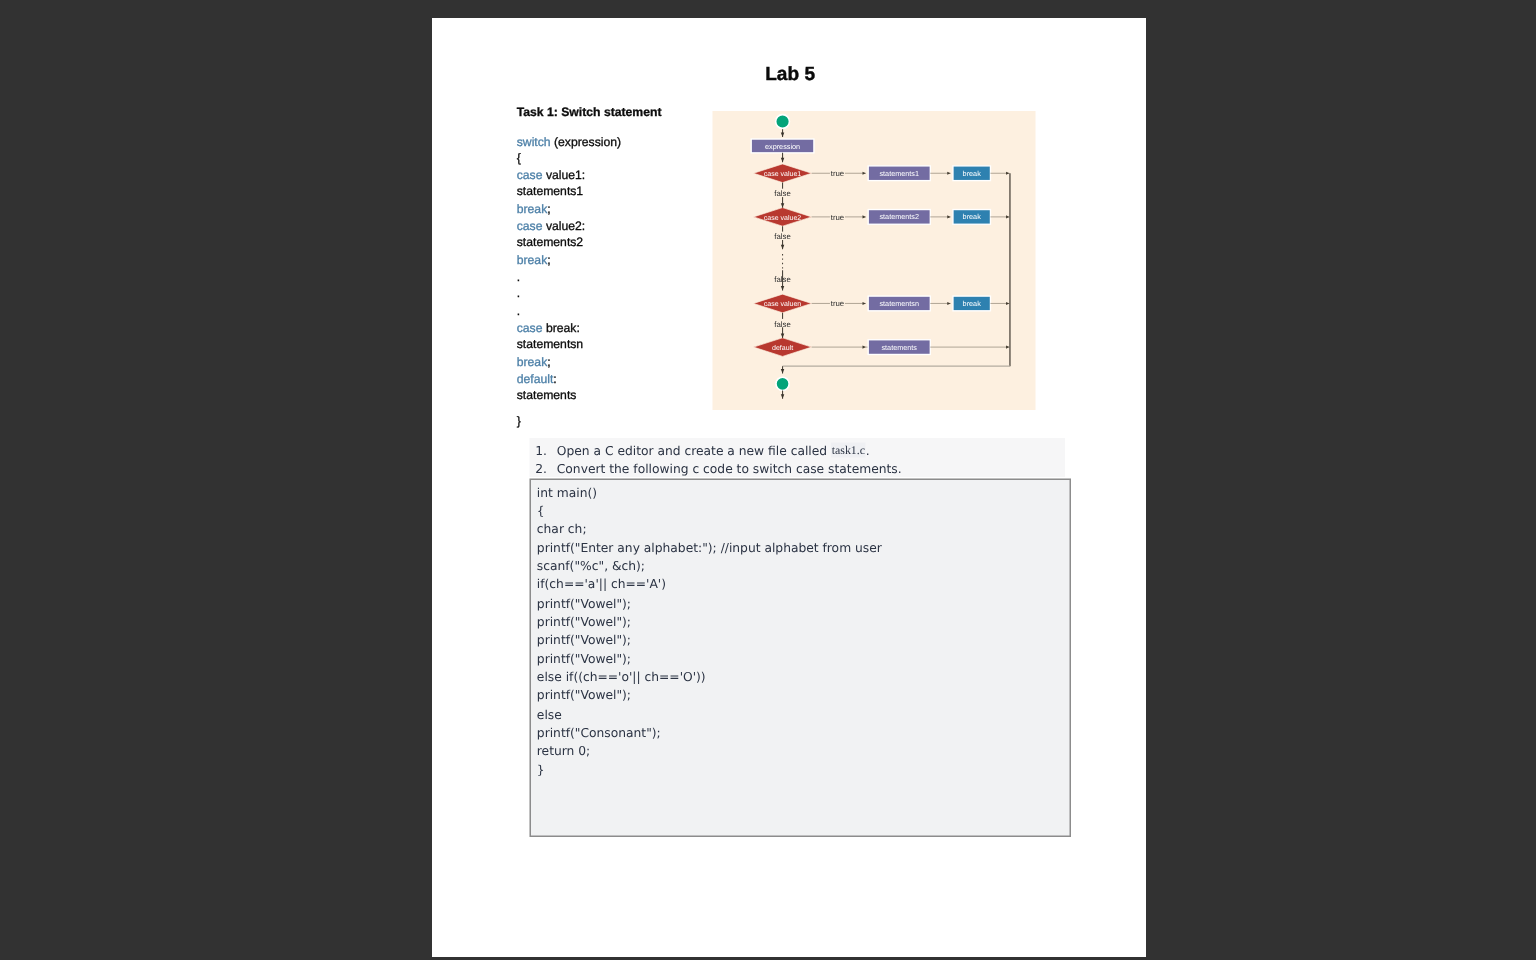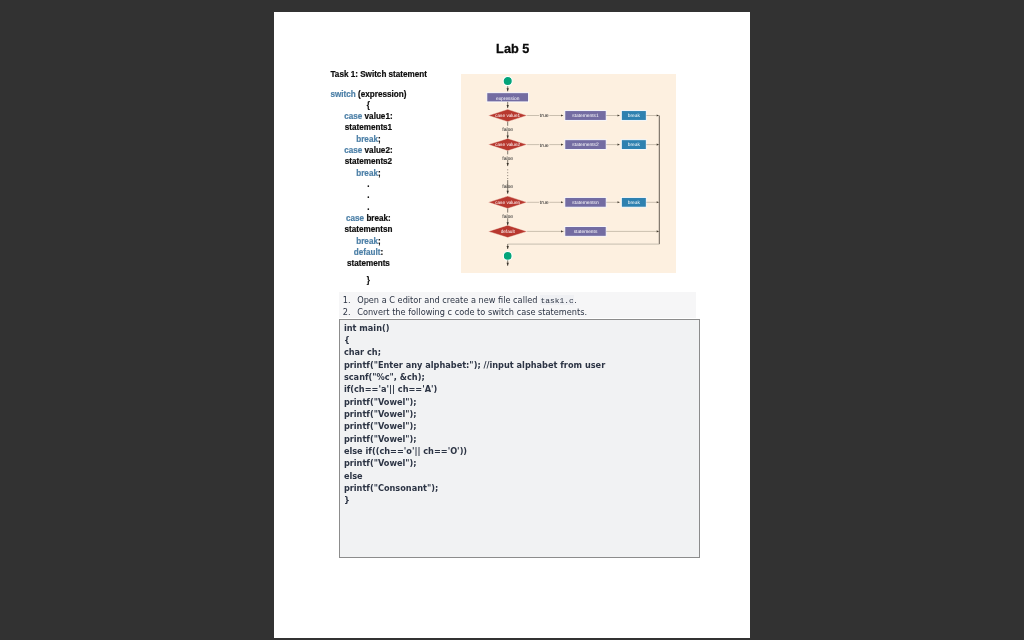--- a/index.html
+++ b/index.html
@@ -1,37 +1,37 @@
 <!DOCTYPE html>
 <html><head>
 <meta charset="utf-8">
 <style>
   html,body{margin:0;padding:0;}
   body{width:1024px;height:640px;background:#323232;overflow:hidden;
        font-family:"Liberation Sans",sans-serif;}
-  .page{position:absolute;left:274px;top:11.6px;width:476.4px;height:626px;background:#fff;will-change:transform;}
+  .page{position:absolute;left:288px;top:11.6px;width:476.4px;height:626px;background:#fff;will-change:transform;}
   .doc-title{position:absolute;left:0.8px;top:29.6px;width:476px;text-align:center;
        font-size:12.7px;font-weight:bold;color:#0a0a0a;letter-spacing:.05px;-webkit-text-stroke:0.28px #0a0a0a;}
   .task-head{position:absolute;left:56.5px;top:58px;font-size:8.15px;font-weight:bold;color:#0d0d0d;-webkit-text-stroke:0.2px #0d0d0d;}
-  .code-left{position:absolute;left:56.5px;top:76.5px;font-size:8.15px;font-weight:bold;color:#0d0d0d;line-height:11.33px;text-align:center;-webkit-text-stroke:0.2px currentColor;}
+  .code-left{position:absolute;left:56.5px;top:76.5px;font-size:8.15px;font-weight:normal;color:#0d0d0d;line-height:11.33px;-webkit-text-stroke:0.2px currentColor;}
   .kw{color:#4e81a8;}
   .blankline{line-height:5.5px;font-size:5px;}
   .diagram{position:absolute;left:187px;top:62px;width:215px;height:199px;background:#fdf0e0;}
   .diagram svg{display:block;shape-rendering:auto;text-rendering:geometricPrecision;}
   .diagram svg text{-webkit-font-smoothing:antialiased;}
   .diagram{will-change:transform;}
   .listbox{position:absolute;left:65.2px;top:279.8px;width:356.8px;height:26.6px;background:#f6f6f7;}
   .listbox ol{margin:0;padding:0;list-style:none;}
   .listbox li{position:relative;font-family:"DejaVu Sans",sans-serif;font-size:8.2px;line-height:11.8px;color:#2c3444;padding-left:18px;}
   .listbox li:first-child{padding-top:3.1px;}
   .li-num{position:absolute;left:3.6px;}
-  .inline-code{font-family:Liberation Mono, monospace;font-size:7.9px;background:#eff0f3;padding:0.5px 0.5px;}
+  .inline-code{font-family:Liberation Serif, serif;font-size:7.9px;background:#eff0f3;padding:0.5px 0.5px;}
   .codebox{position:absolute;left:65.4px;top:306.6px;width:360.2px;height:239px;background:#f1f2f3;
        border:1px solid #8c8c8c;box-sizing:border-box;}
-  #code-lines{font-family:"DejaVu Sans",sans-serif;font-size:8.2px;line-height:12.33px;color:#2c3444;padding:2.0px 0 0 3.5px;font-weight:bold;}
+  #code-lines{font-family:"DejaVu Sans",sans-serif;font-size:8.2px;line-height:12.33px;color:#2c3444;padding:2.0px 0 0 3.5px;}
 </style>
 </head>
 <body>
 
 <div class="page">
   <div class="doc-title">Lab 5</div>
   <div class="task-head">Task 1: Switch statement</div>
   <div class="code-left">
       <div><span class="kw">switch</span><span> (expression)</span></div>
       <div><span>{</span></div>
@@ -152,16 +152,17 @@
         <div>scanf("%c", &amp;ch);</div>
         <div>if(ch=='a'|| ch=='A')</div>
         <div>printf("Vowel");</div>
         <div>printf("Vowel");</div>
         <div>printf("Vowel");</div>
         <div>printf("Vowel");</div>
         <div>else if((ch=='o'|| ch=='O'))</div>
         <div>printf("Vowel");</div>
         <div>else</div>
         <div>printf("Consonant");</div>
+        <div>return 0;</div>
         <div>}</div>
       </div>
   </div>
 </div>
 
 </body></html>

